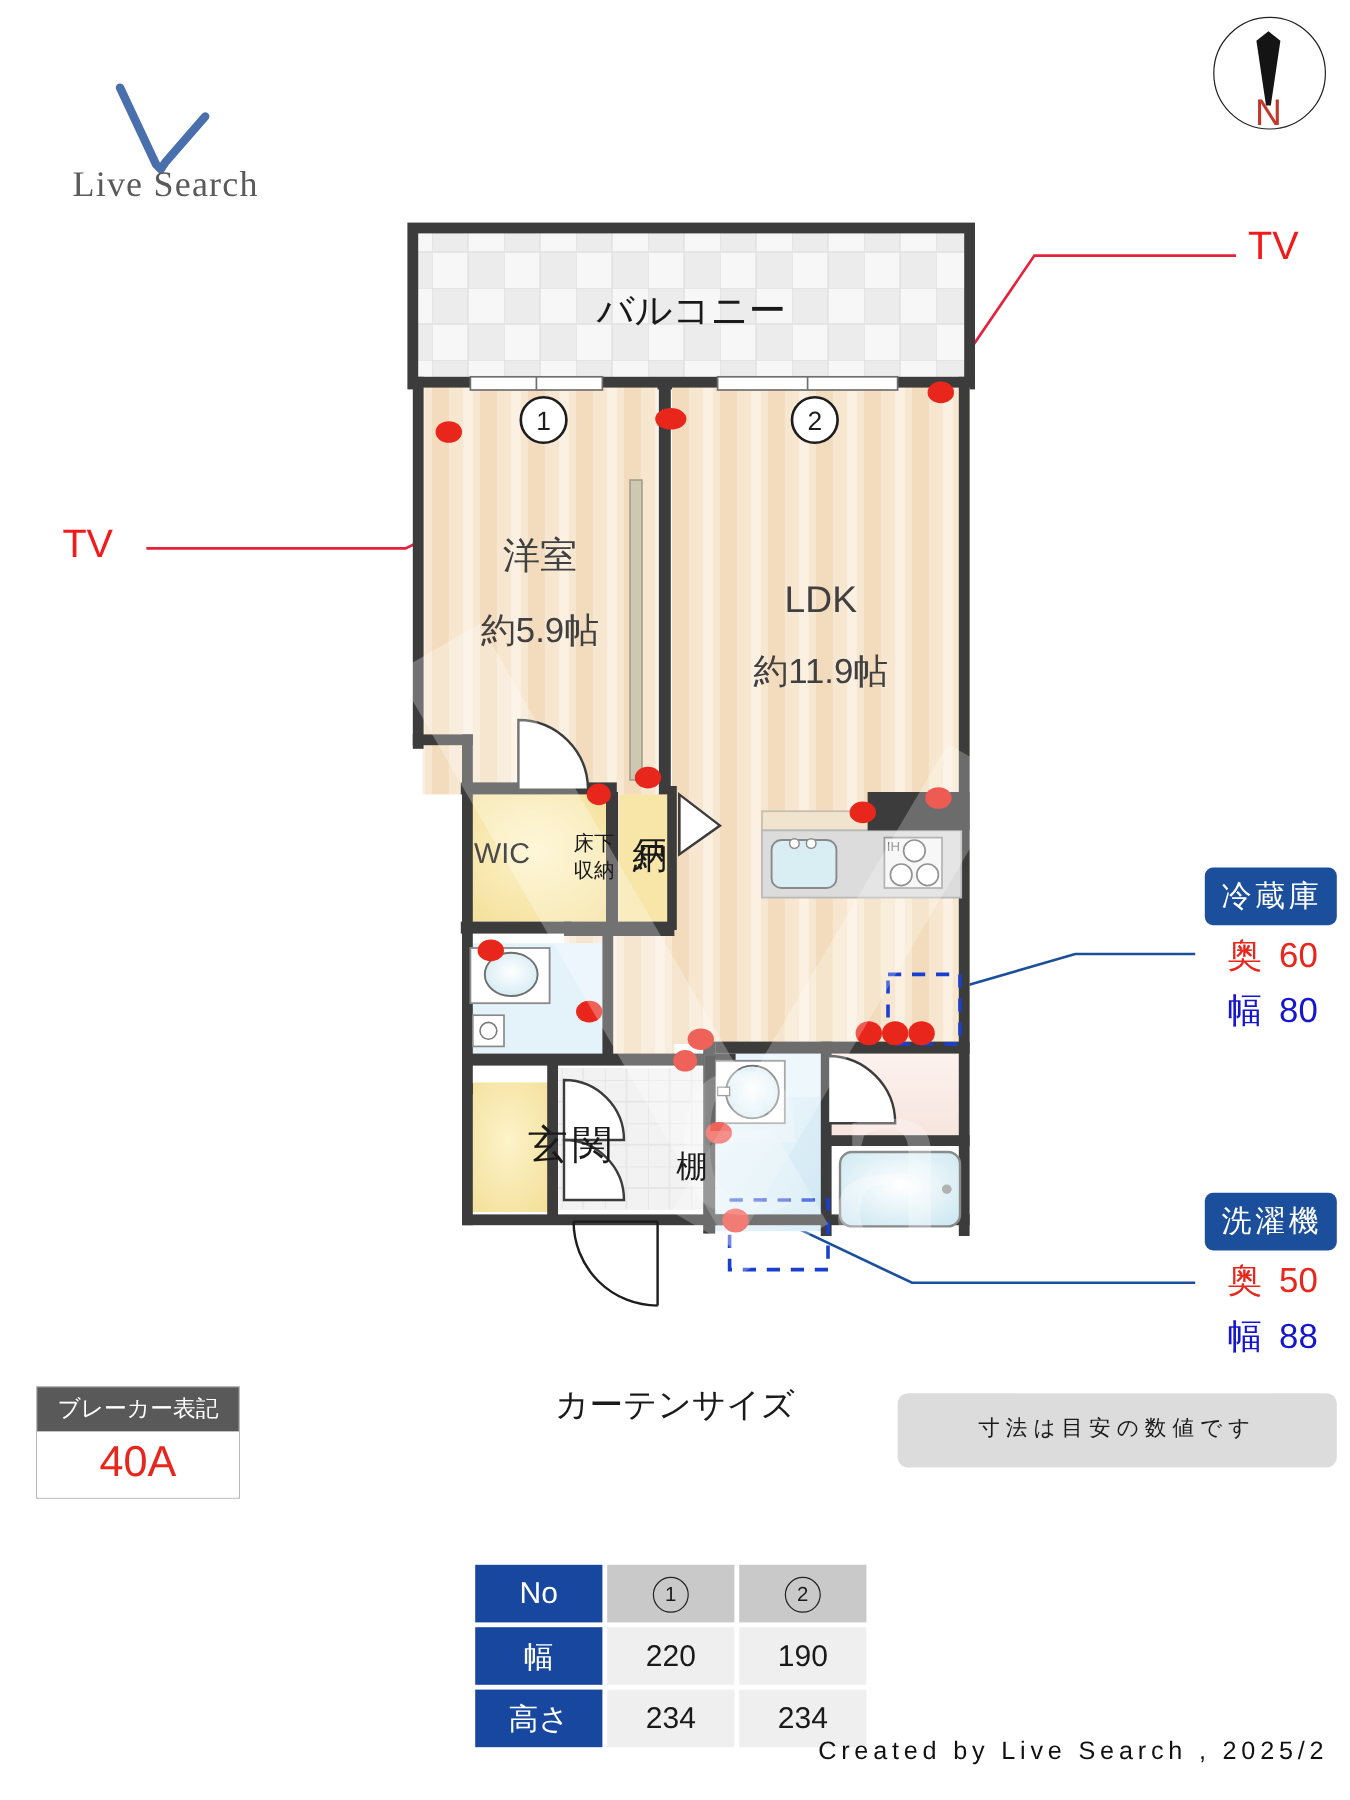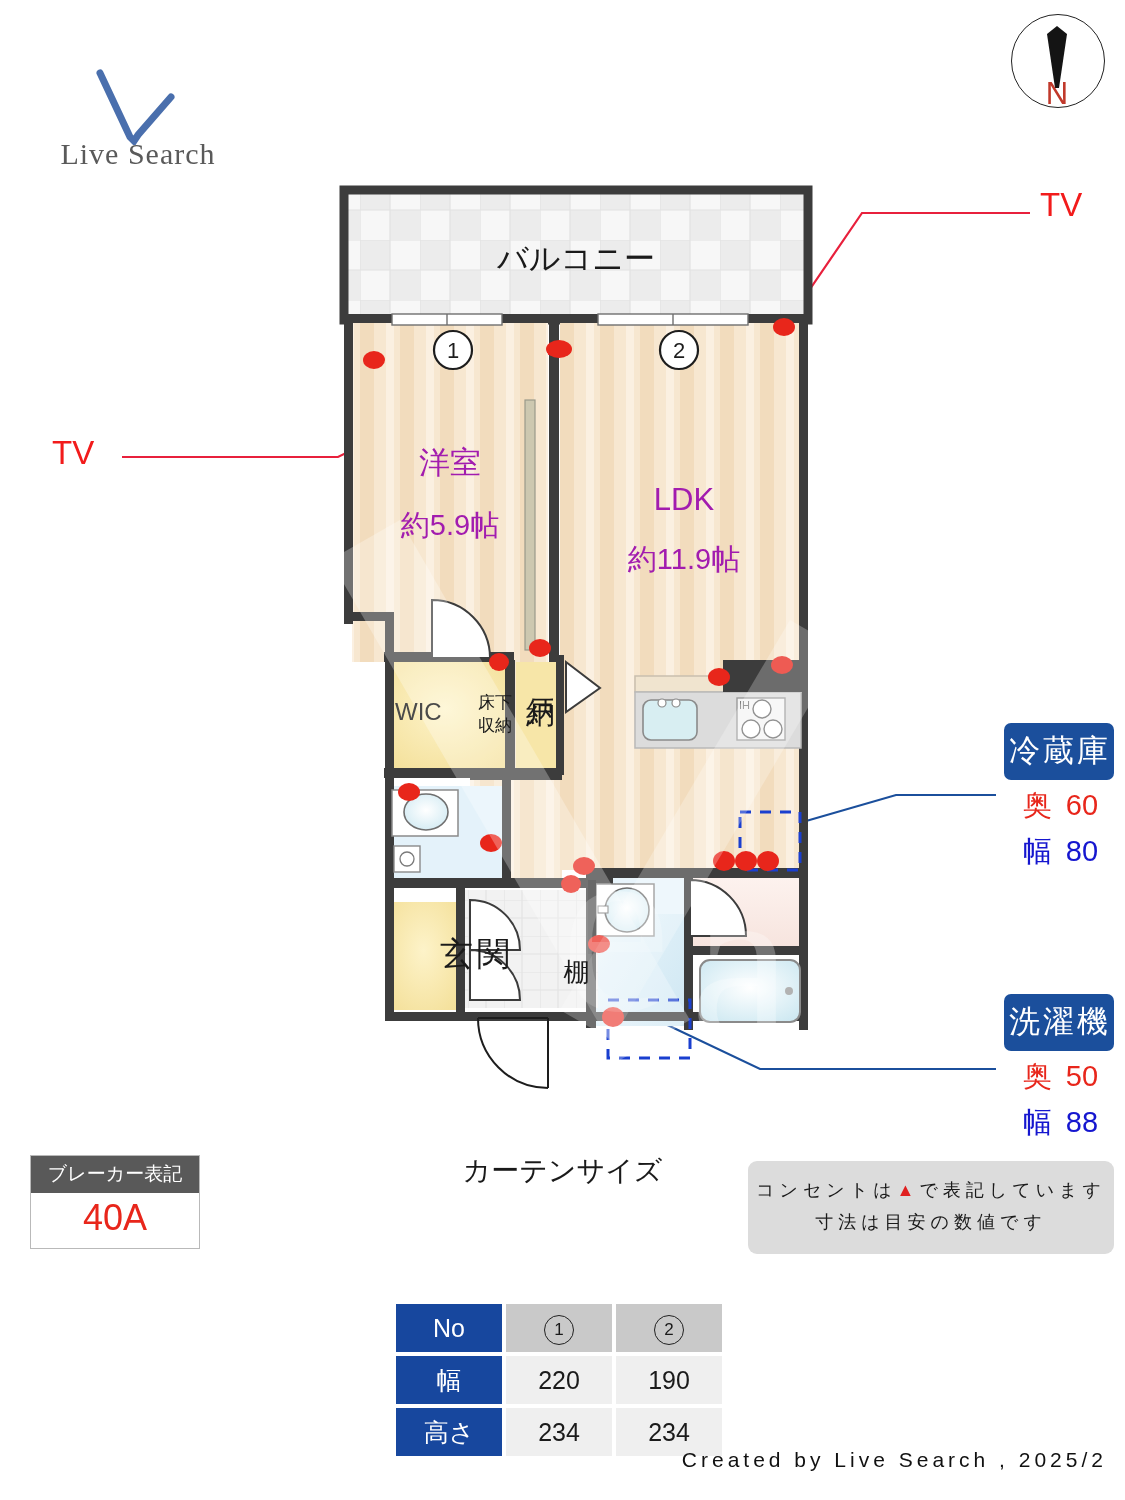--- a/index.html
+++ b/index.html
@@ -21,21 +21,21 @@
     font-family:"Liberation Sans",sans-serif;}
 
   
   .tvlabel{color:#f21b1b;font-size:33px;font-family:"Liberation Sans",sans-serif;text-align:right;}
   #tv-left{left:52px;top:434px;}
   #tv-right{left:1040px;top:186px;}
 
   
   .callout{width:110px;}
   .callout .badge{background:#1b4f9c;color:#fff;border-radius:7px;text-align:center;
-    font-size:31px;letter-spacing:3px;padding:7px 0 8px 2px;font-family:Liberation Serif, serif;}
+    font-size:25px;letter-spacing:3px;padding:7px 0 8px 2px;font-family:Liberation Serif, serif;}
   .callout .row{display:flex;justify-content:center;align-items:baseline;margin-top:6px;font-size:29px;
     font-family:"Liberation Sans",sans-serif;}
   .callout .row .k{width:46px;text-align:right;}
   .callout .row .v{width:60px;text-align:center;}
   .r-red{color:#e8261b;}
   .r-blue{color:#1516cf;}
   #fridge-callout{left:1004px;top:723px;}
   #washer-callout{left:1004px;top:994px;}
 
   
@@ -62,21 +62,21 @@
   .numcircle{display:inline-block;width:28px;height:28px;line-height:27px;border:1.4px solid #222;
     border-radius:50%;font-size:17px;background:transparent;}
 
   
   #footer{left:0;top:1448px;width:1125px;text-align:right;padding-right:18px;box-sizing:border-box;
     font-size:21px;letter-spacing:4px;color:#111;font-family:"Liberation Sans",sans-serif;}
 
   
   #plan{left:0;top:0;width:1125px;height:1500px;}
 
-  .roomlabel{position:absolute;text-align:center;color:#a21caf;white-space:nowrap;}
+  .roomlabel{position:absolute;text-align:center;color:#404040;white-space:nowrap;}
   .rl-name{font-size:31px;}
   .rl-area{font-size:29px;margin-top:22px;}
   .vtxt{writing-mode:vertical-rl;}
 </style>
 </head>
 <body>
 
 <div class="abs" id="logo">
   <svg width="200" height="90" viewBox="0 0 200 90">
     <path d="M62 18 L92 82 L96 86 L100 80 L133 42" stroke="#4a6fad" stroke-width="7" fill="none" stroke-linecap="round"></path>
@@ -129,23 +129,20 @@
     <span class="v r-blue">88</span>
   </div>
 </div>
 
 <div class="abs" id="breaker">
   <div class="hd">ブレーカー表記</div>
   <div class="val">40A</div>
 </div>
 
 <div class="abs" id="notes">
-  <div>
-    <span>コンセントは</span><span class="tri">▲</span><span>で表記しています</span>
-  </div>
   <div>寸法は目安の数値です</div>
 </div>
 
 <div class="abs" id="curtain-title">カーテンサイズ</div>
 
 <table class="abs" id="curtain-table">
   <tbody>
       <tr>
     <td class="hd">No</td>
     <td class="colhd">

